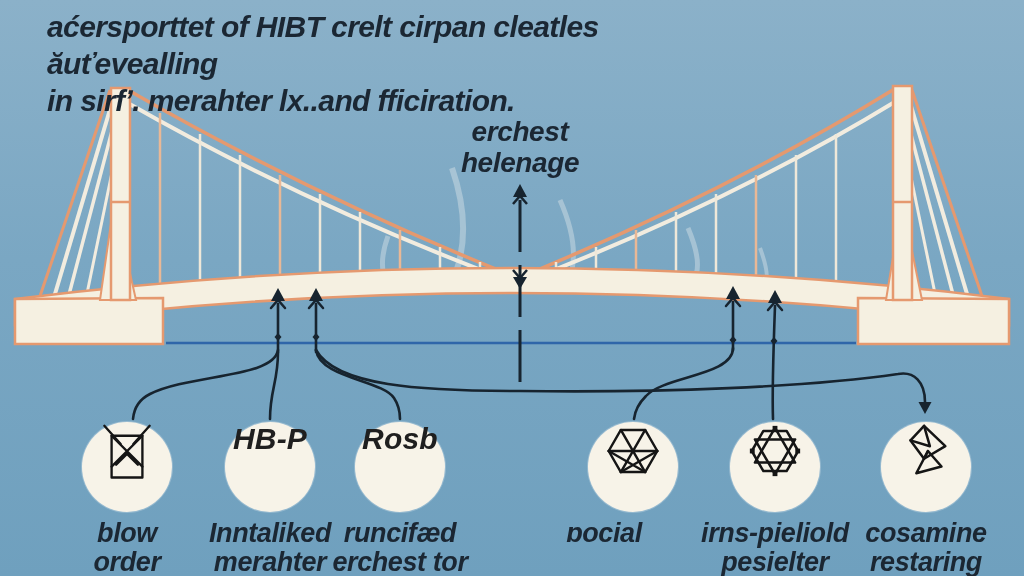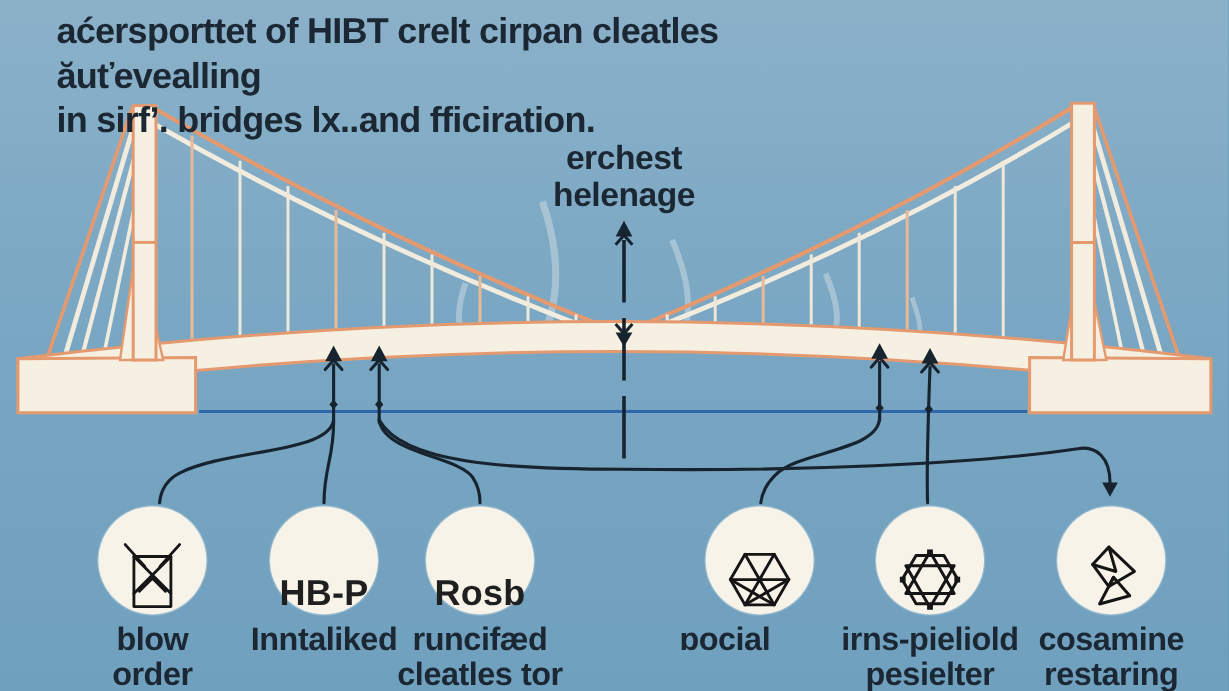--- a/index.html
+++ b/index.html
@@ -5,20 +5,21 @@
   :root{
     --bg_top:#8BB1C9; --bg_bottom:#6FA0BE; --deck:#F5F0E1; --outline:#E5996F;
     --ink:#17242F; --waterline:#2F66A9; --circle:#F7F3E8; --cable_white:#F2ECDF;
     --label:#1B2733;
   }
   html,body{margin:0;padding:0;}
   body{font-family:"Liberation Sans","DejaVu Sans",sans-serif;background:#5d8fae;}
   .stage{
     position:relative;width:1024px;height:576px;overflow:hidden;
     background:linear-gradient(180deg,var(--bg_top) 0%,#7AA7C3 45%,var(--bg_bottom) 100%);
+    font-style:italic;
   }
   .scene{position:absolute;left:0;top:0;width:1024px;height:576px;display:block;}
   
   .o{stroke:var(--outline);fill:none;}
   .w{stroke:var(--cable_white);fill:none;}
   .cream{fill:var(--deck);}
   .ink{stroke:var(--ink);fill:none;}
   .inkf{fill:var(--ink);stroke:none;}
   .water{stroke:var(--waterline);fill:none;}
   .wisp{stroke:#C9D9E2;fill:none;opacity:.55;}
@@ -28,21 +29,21 @@
   .title{
     position:absolute;left:47px;top:8px;width:720px;
     color:var(--label);font-size:30px;line-height:37px;font-weight:600;letter-spacing:-0.6px;
   }
   .center-label{
     position:absolute;left:400px;top:116px;width:240px;text-align:center;
     color:var(--label);font-size:28px;line-height:31px;font-weight:600;letter-spacing:-0.4px;
   }
   .icon-circle{
     position:absolute;top:422px;width:90px;height:90px;border-radius:50%;
-    background:var(--circle);display:flex;align-items:flex-end;justify-content:center;
+    background:var(--circle);display:flex;align-items:flex-start;justify-content:center;
     box-shadow:0 0 0 1px rgba(255,255,255,.25);
   }
   .circle-text{font-size:30px;font-weight:600;color:#1F1F1F;letter-spacing:0.2px;}
   .glyph{display:block;}
   .g{stroke:#151515;fill:none;stroke-width:2.6;stroke-linejoin:round;stroke-linecap:round;}
   .gf{fill:#151515;stroke:none;}
   .icon-label{
     position:absolute;top:519px;width:220px;text-align:center;
     color:var(--label);font-size:27px;line-height:29px;font-weight:600;letter-spacing:-0.4px;
   }
@@ -166,21 +167,21 @@
       <path class="ink" stroke-width="2.6" d="M316,350 C320,378 382,380 394,398 C398,404 400,410 400,419"></path>
       <path class="ink" stroke-width="2.6" d="M733,348 C733,376 664,376 646,396 C639,403 635,410 634,419"></path>
 
       <path class="ink" stroke-width="2.6" d="M316,350 C336,386 420,391 520,391 C660,393 810,387 898,374 C914,371 925,382 925,402"></path>
       <path class="inkf" d="M925,414 L918.5,402 L931.5,402 Z"></path>
     </g>
   </svg>
 
   <div class="title">
     <div>aćersporttet of HIBT crelt cirpan cleatles ăuťevealling</div>
-    <div>in sirfʼ. bridges lx..and fficiration.</div>
+    <div>in sirfʼ. merahter lx..and fficiration.</div>
   </div>
 
   <div class="center-label">
     <div>erchest</div>
     <div>helenage</div>
   </div>
 
   <div class="icon-circle p1c">
     <svg class="glyph" width="58" height="62" viewBox="-32 -34 64 66">
       <path class="g" d="M-17,-20 L17,-20 L17,26 L-17,26 Z"></path>
@@ -221,24 +222,25 @@
       <path class="g" stroke-width="2.4" d="M-2,7 L2,-1"></path>
     </svg>
   </div>
 
   <div class="icon-label p1l">
     <div>blow</div>
     <div>order</div>
   </div>
   <div class="icon-label p2l">
     <div>Inntaliked</div>
+    <div>merahter</div>
   </div>
   <div class="icon-label p3l">
     <div>runcifæd</div>
-    <div>cleatles tor</div>
+    <div>erchest tor</div>
   </div>
   <div class="icon-label p4l">
     <div>ɒocial</div>
     <div></div>
   </div>
   <div class="icon-label p5l">
     <div>irns-pieliold</div>
     <div>pesielter</div>
   </div>
   <div class="icon-label p6l">

